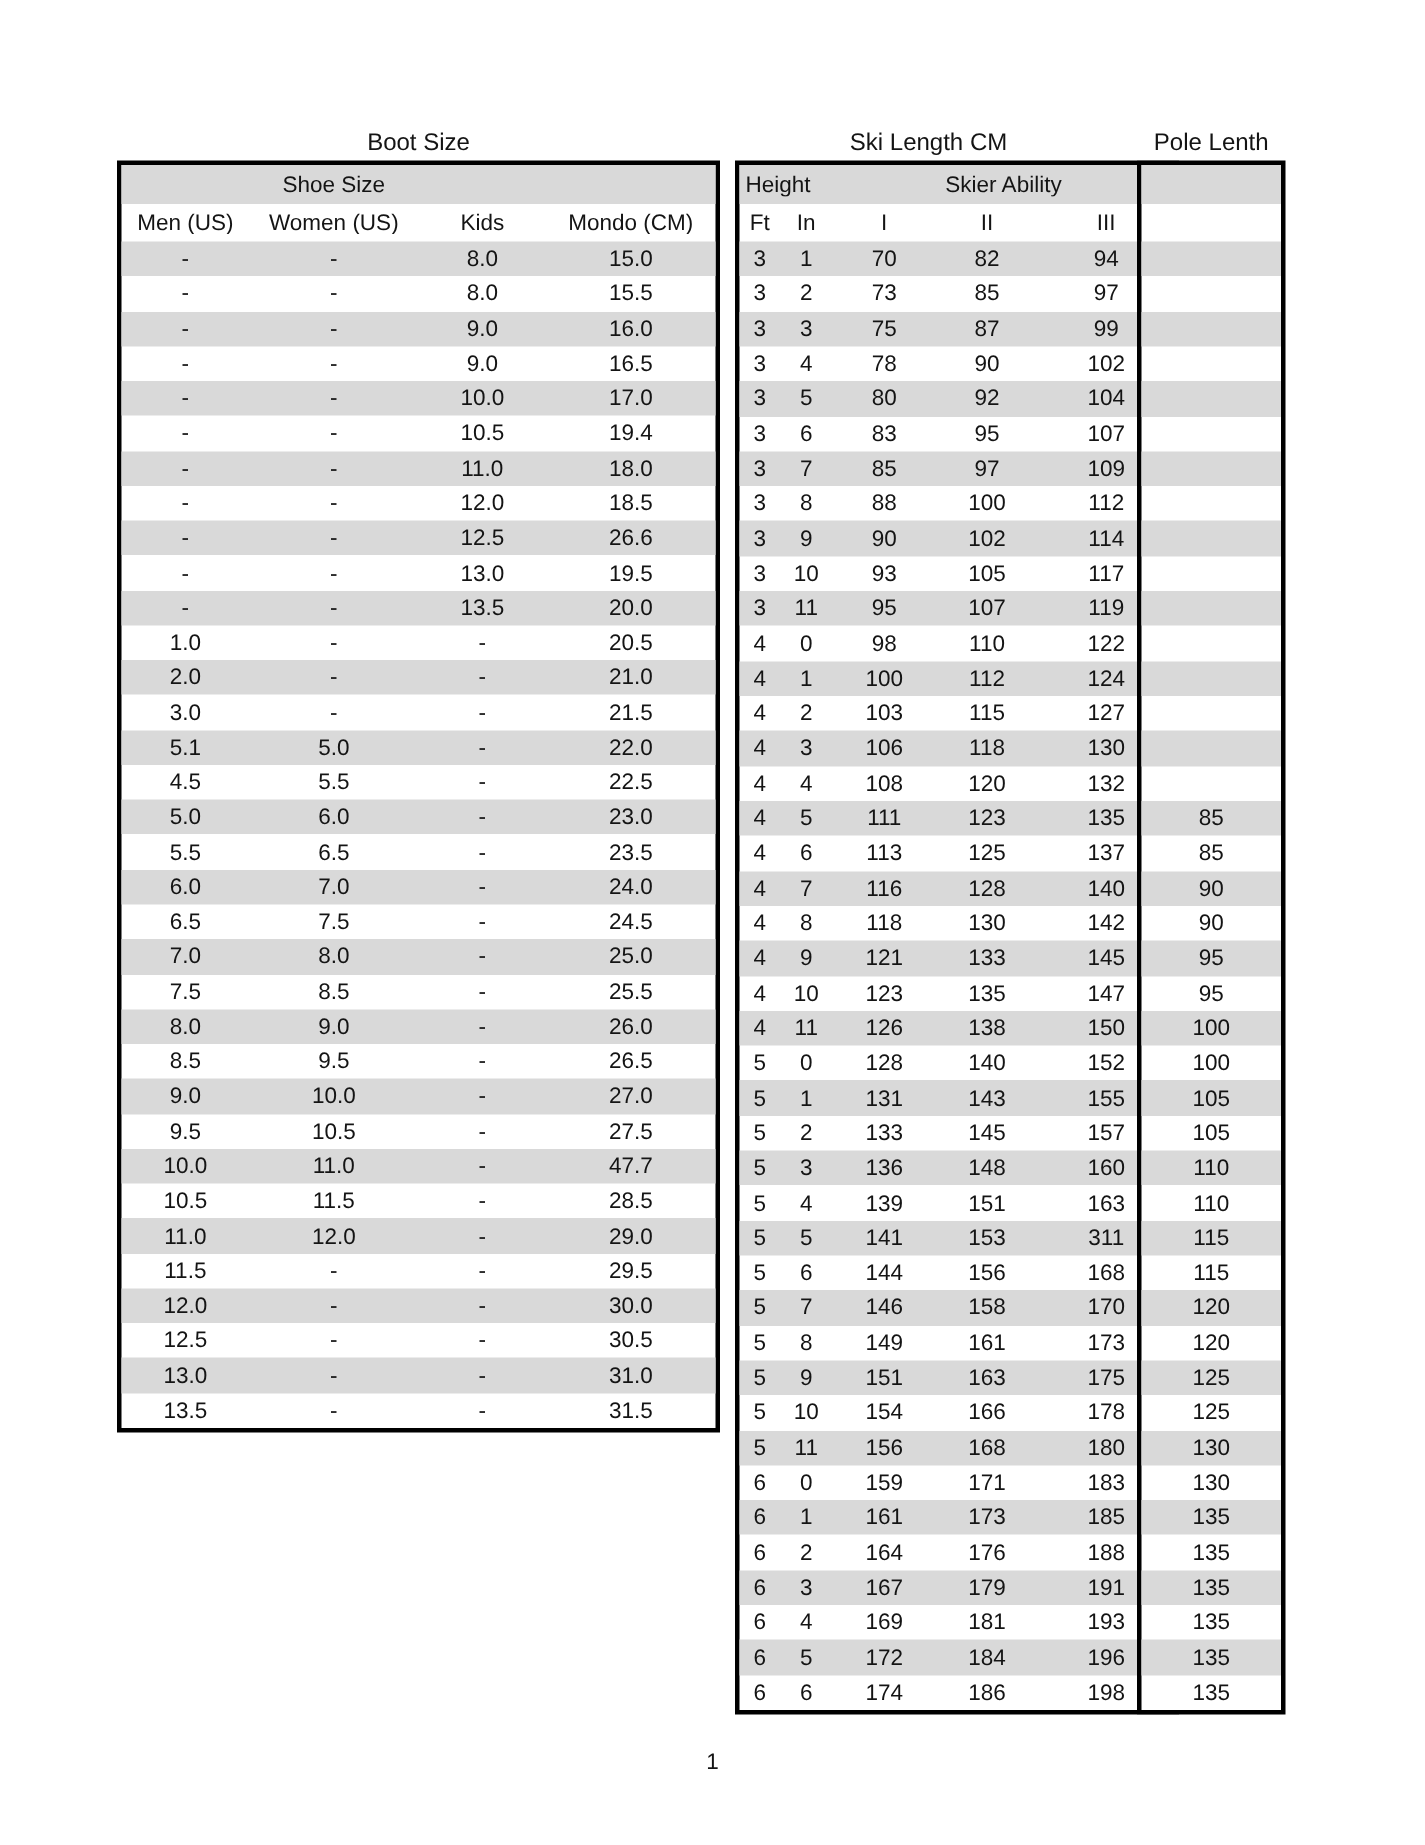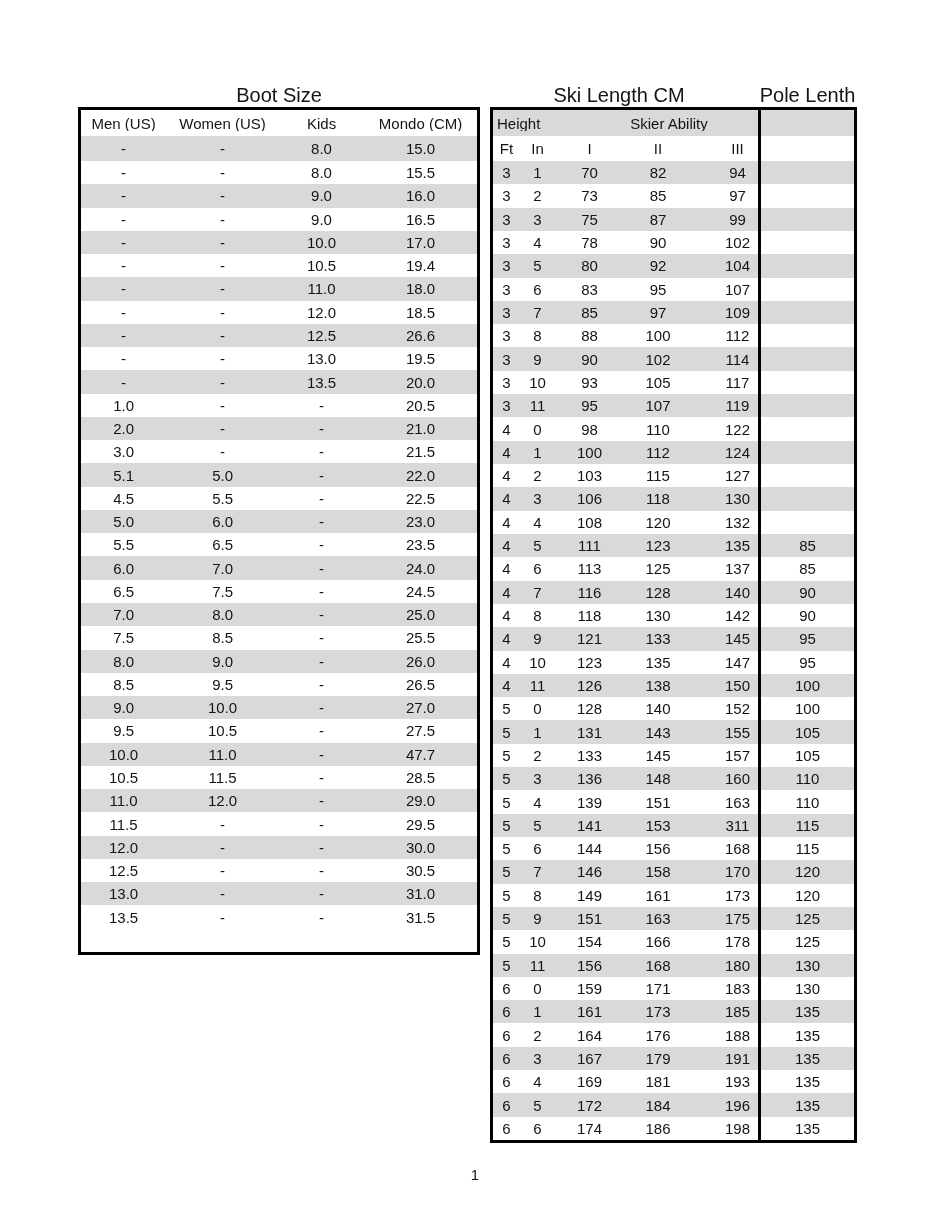--- a/index.html
+++ b/index.html
@@ -14,21 +14,21 @@
     width: 950px;
     height: 1230px;
     background: #ffffff;
     overflow: hidden;
   }
   .table-title {
     position: absolute;
     top: 85px;
     height: 21px;
     line-height: 21px;
-    font-size: 20px;
+    font-size: 16px;
     text-align: center;
     white-space: nowrap;
   }
   .boot-title { left: 78px;  width: 402px; }
   .ski-title  { left: 490px; width: 258px; }
   .pole-title { left: 758px; width: 99px;  }
 
   .dtable {
     position: absolute;
     top: 107px;
@@ -71,20 +71,24 @@
 </head>
 <body>
 
 <div class="page">
 
   <div class="table-title boot-title">Boot Size</div>
   <div class="table-title ski-title">Ski Length CM</div>
   <div class="table-title pole-title">Pole Lenth</div>
 
   <div class="dtable boot">
+    <div class="row gray">
+      <div class="cell span-shoe">Shoe Size</div>
+      <div class="cell"></div>
+    </div>
     <div class="row">
       <div class="cell">Men (US)</div>
       <div class="cell">Women (US)</div>
       <div class="cell">Kids</div>
       <div class="cell">Mondo (CM)</div>
     </div>
   <div class="row gray">
         <div class="cell">-</div>
         <div class="cell">-</div>
         <div class="cell">8.0</div>

